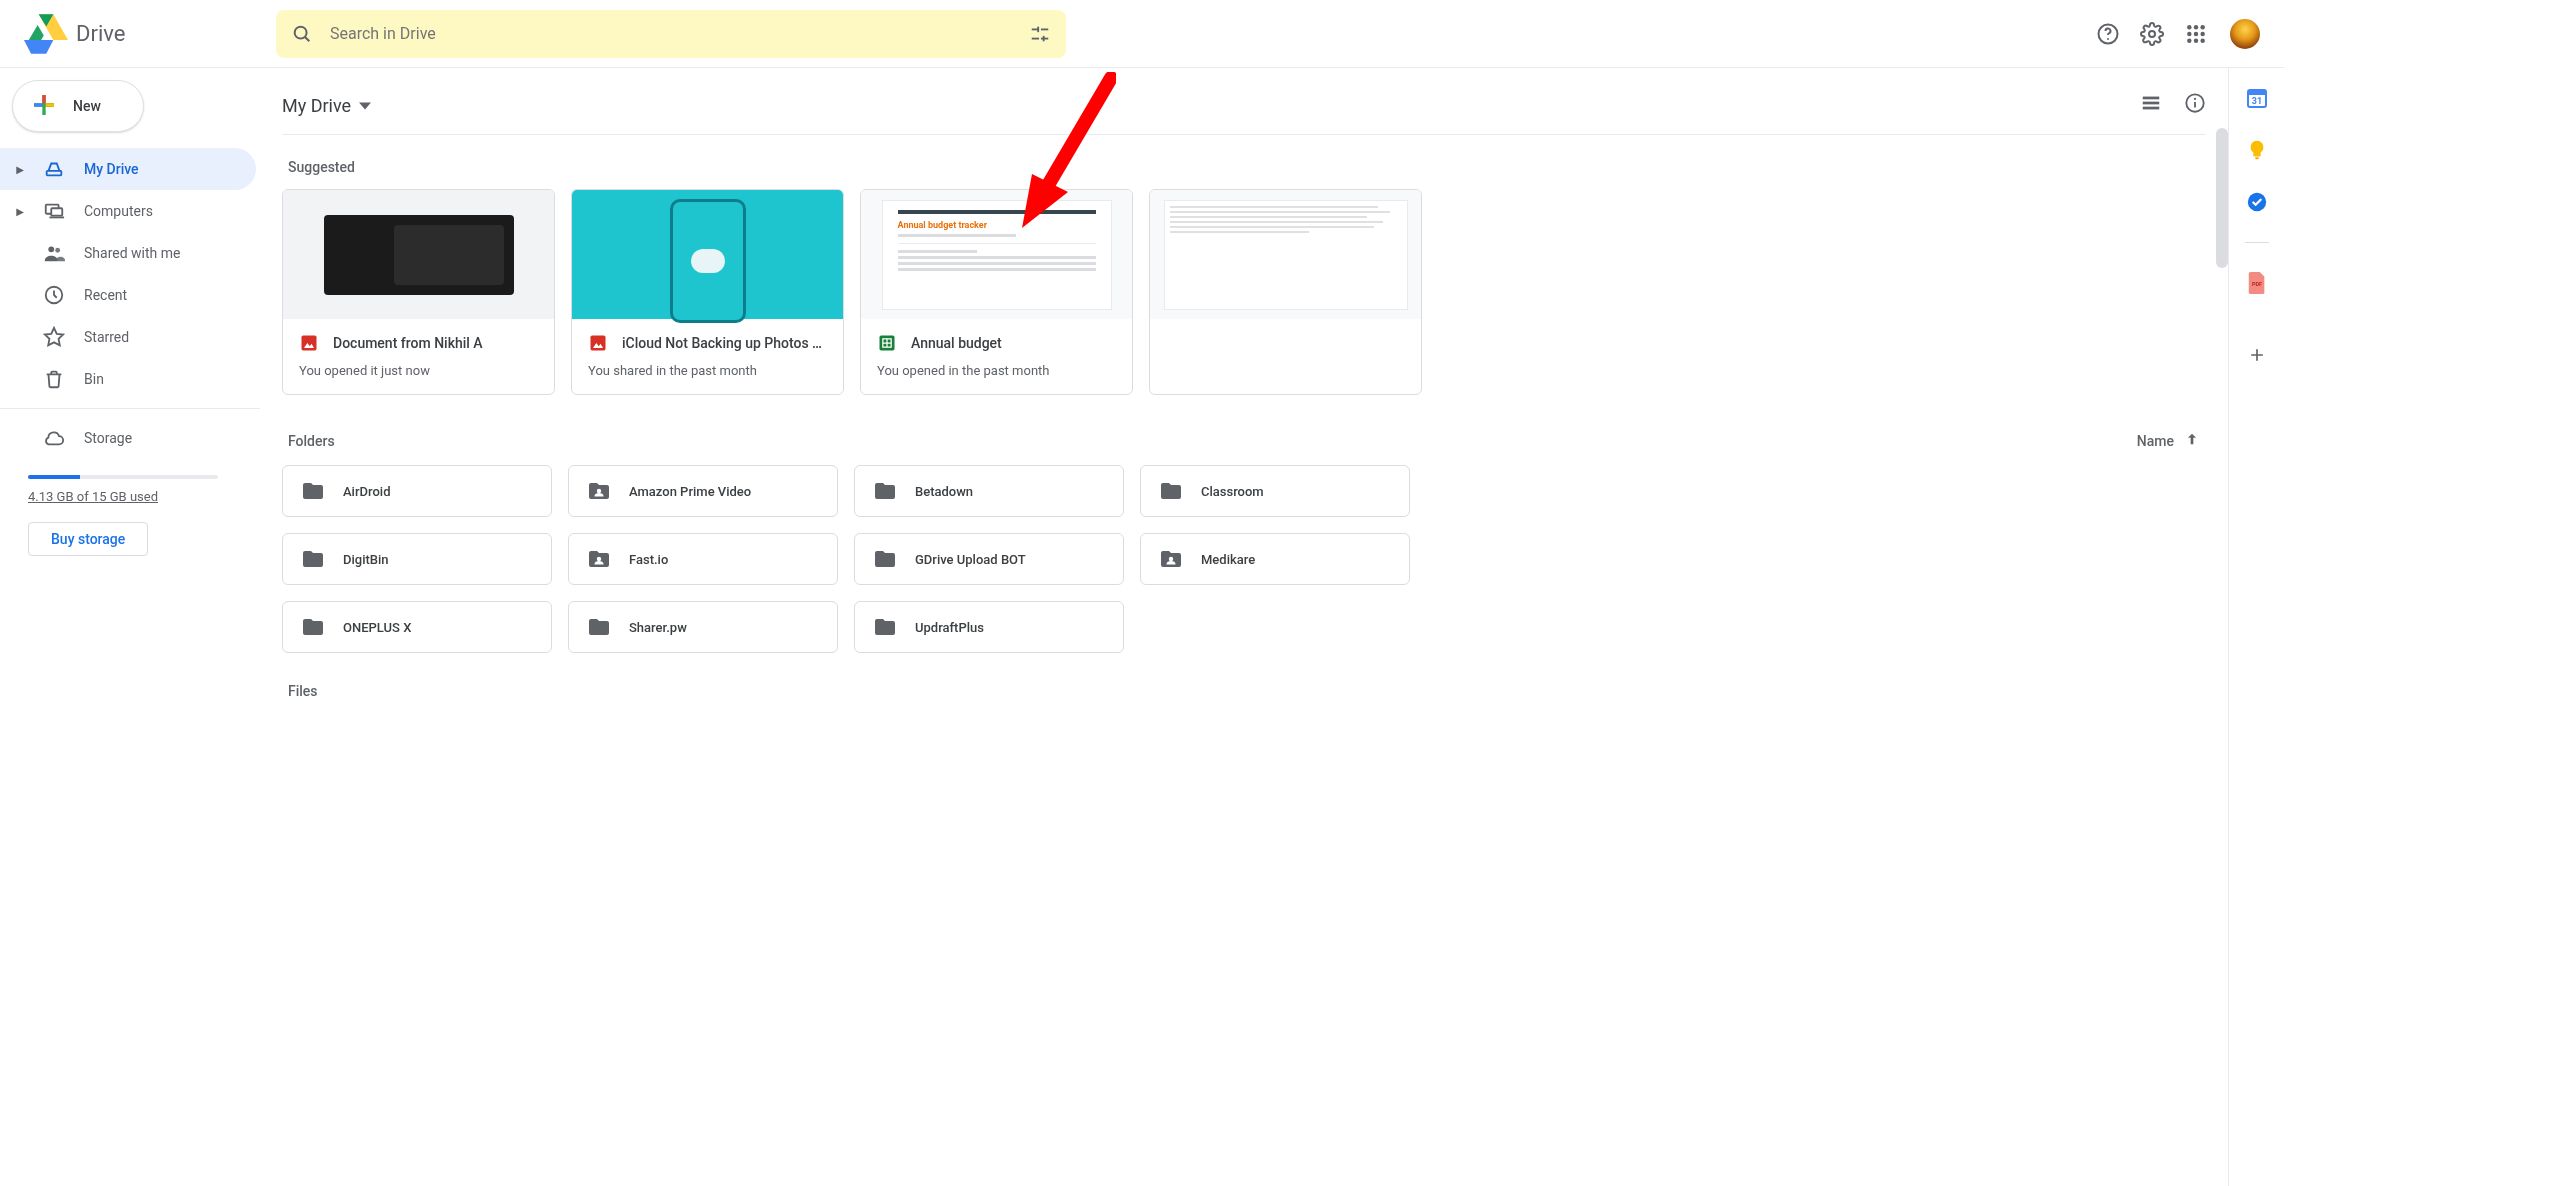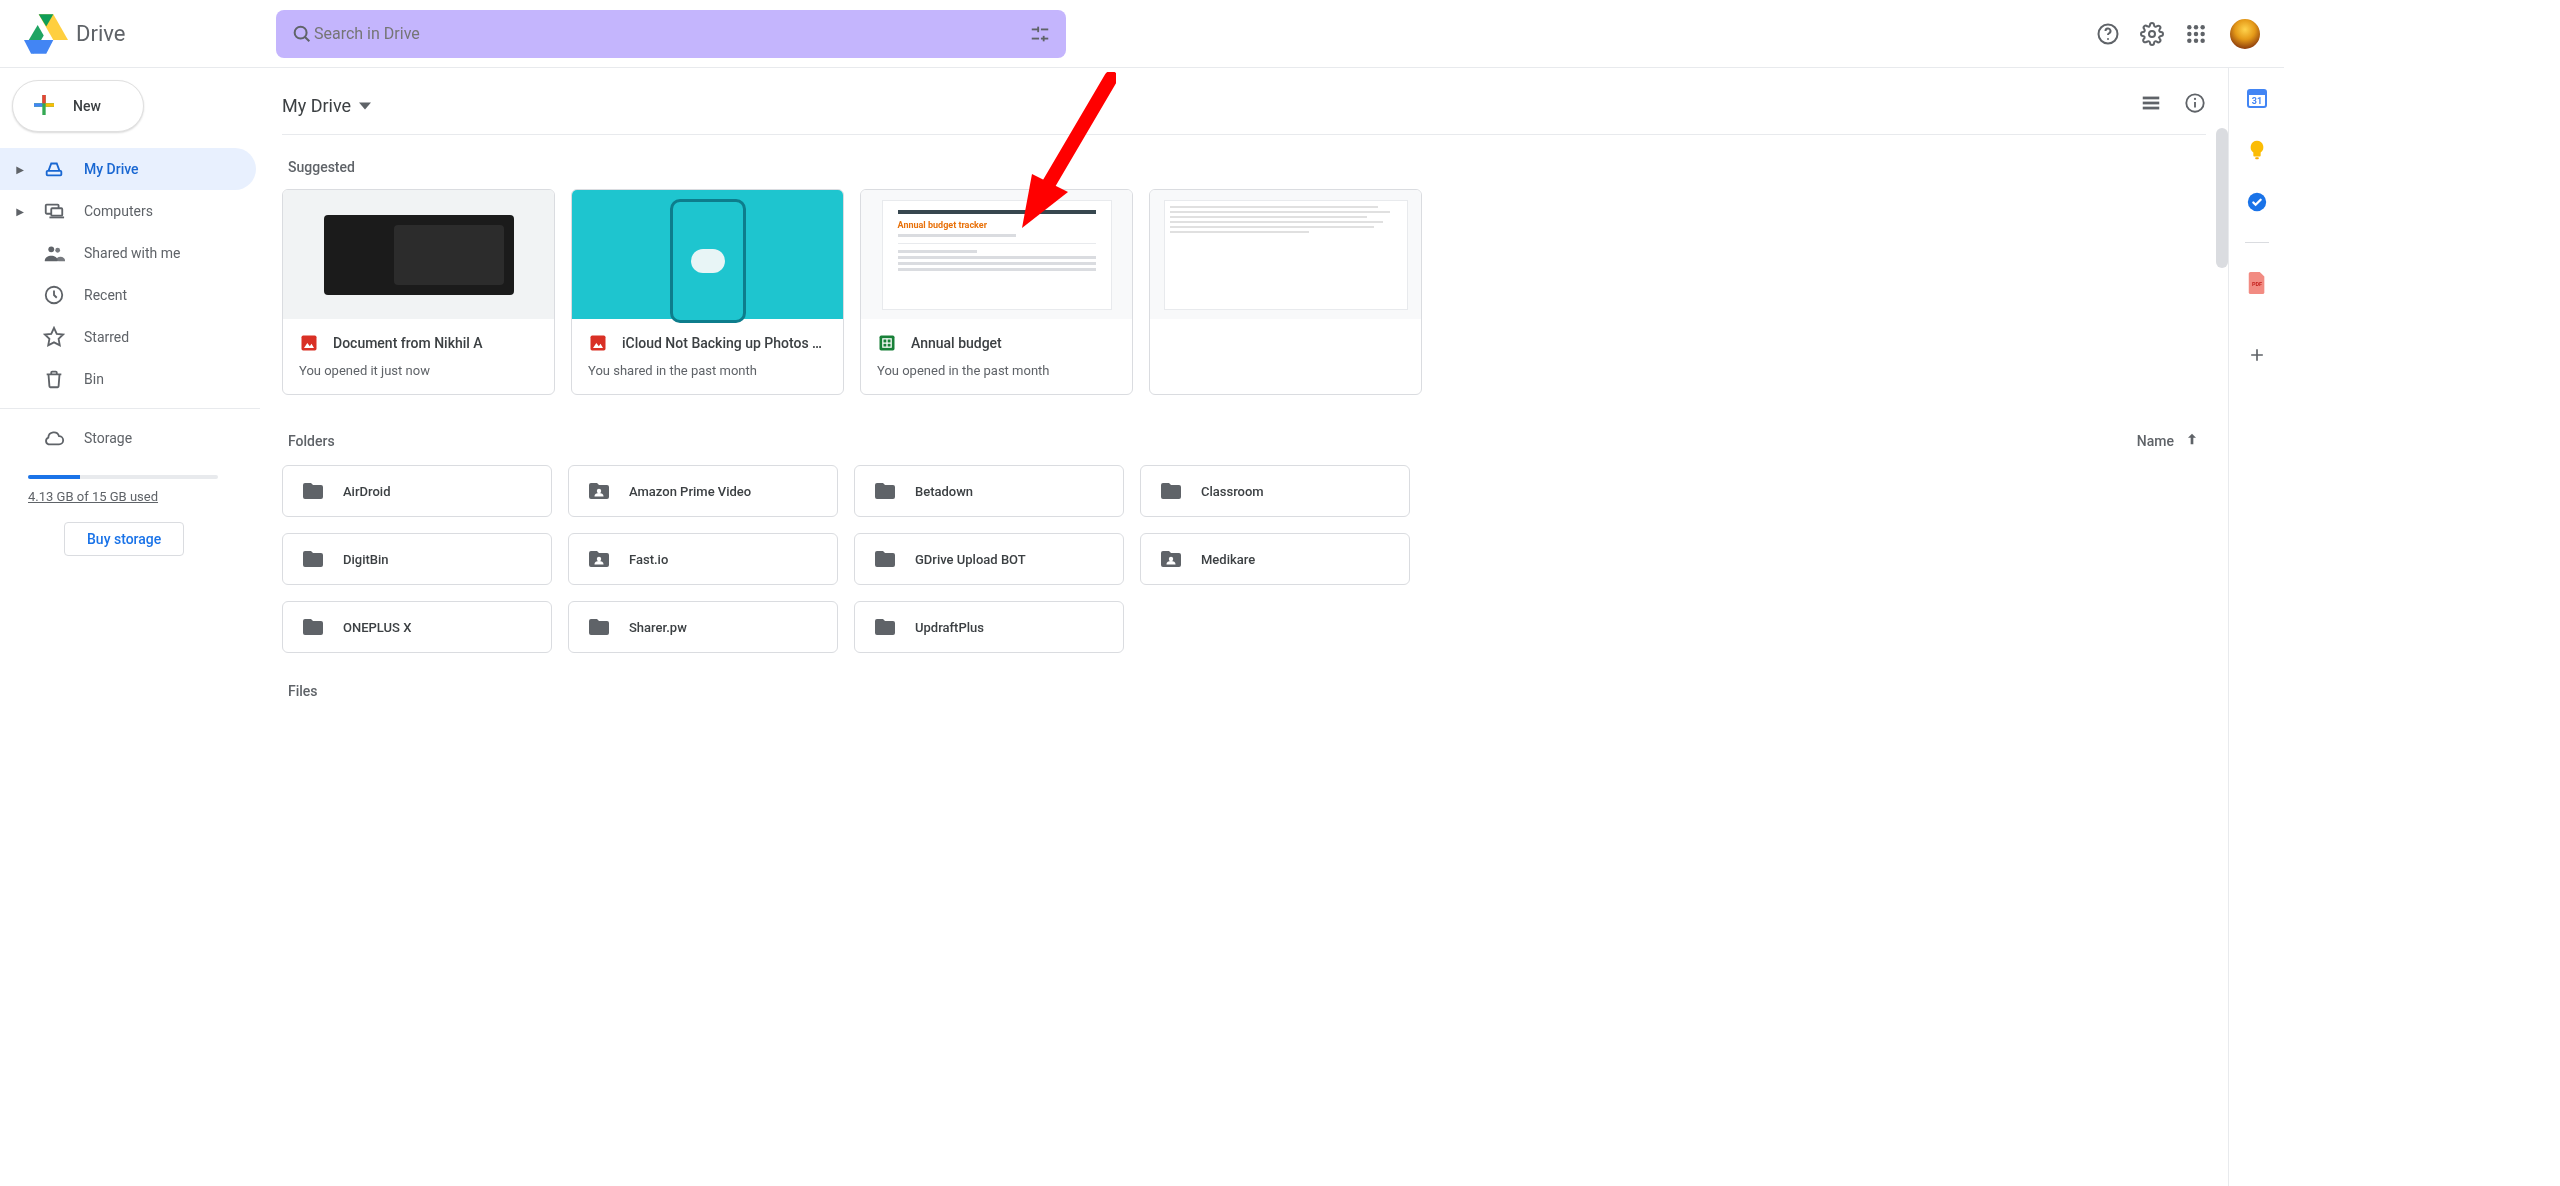--- a/index.html
+++ b/index.html
@@ -4,21 +4,21 @@
 <style>
 * { margin: 0; padding: 0; box-sizing: border-box; font-family: 'Google Sans', Roboto, Arial, sans-serif; }
 body { background: #fff; color: #3c4043; overflow: hidden; }
 .app { display: flex; flex-direction: column; width: 2284px; height: 1186px; }
 
 
 .header { display: flex; align-items: center; height: 68px; padding: 0 16px; border-bottom: 1px solid #e8eaed; }
 .logo-area { display: flex; align-items: center; width: 260px; gap: 8px; padding-left: 8px; }
 .logo-triangle { width: 44px; height: 40px; position: relative; }
 .app-name { font-size: 22px; color: #5f6368; }
-.search-bar { display: flex; align-items: center; width: 790px; height: 48px; background: #c4b5fd; border-radius: 8px; padding: 0 14px; }
+.search-bar { display: flex; align-items: center; width: 790px; height: 48px; background: #fef9c3; border-radius: 8px; padding: 0 14px; gap: 16px; }
 .search-bar input { flex: 1; border: none; background: transparent; font-size: 16px; color: #5f6368; outline: none; }
 .header-spacer { flex: 1; }
 .header-icons { display: flex; align-items: center; gap: 20px; padding-right: 6px; }
 .header-icon { color: #5f6368; width: 24px; height: 24px; display: flex; align-items: center; justify-content: center; }
 .avatar { width: 34px; height: 34px; border-radius: 50%; background: radial-gradient(circle at 50% 35%, #ffd34d 0%, #e59a18 40%, #8a3a0d 80%); border: 2px solid #fff; }
 
 
 .body { display: flex; flex: 1; min-height: 0; }
 
 
@@ -27,21 +27,21 @@
 .nav-item { display: flex; align-items: center; height: 42px; padding-left: 16px; gap: 18px; font-size: 14px; color: #5f6368; position: relative; }
 .nav-item.active { background: #e8f0fe; color: #1967d2; border-top-right-radius: 21px; border-bottom-right-radius: 21px; margin-right: 4px; }
 .nav-item.active .nav-icon { color: #1967d2; }
 .nav-caret { width: 8px; display: flex; justify-content: center; color: #5f6368; font-size: 10px; }
 .nav-icon { width: 24px; height: 24px; display: flex; align-items: center; justify-content: center; color: #5f6368; }
 .nav-divider { height: 1px; background: #e8eaed; margin: 8px 0; }
 .storage-section { padding: 8px 20px 0 28px; }
 .storage-bar { width: 190px; height: 4px; background: #e8eaed; border-radius: 2px; margin: 8px 0 10px 0; overflow: hidden; }
 .storage-fill { height: 100%; background: #1a73e8; width: 27.5%; }
 .storage-text { font-size: 13px; color: #5f6368; text-decoration: underline; }
-.buy-btn { display: inline-block; margin-top: 18px; padding: 8px 22px; border: 1px solid #dadce0; border-radius: 4px; color: #1a73e8; font-size: 14px; font-weight: 500; margin-left: 36px; }
+.buy-btn { display: inline-block; margin-top: 18px; padding: 8px 22px; border: 1px solid #dadce0; border-radius: 4px; color: #1a73e8; font-size: 14px; font-weight: 500; }
 
 
 .main { flex: 1; display: flex; min-width: 0; }
 .content { flex: 1; padding: 12px 22px 0 22px; overflow-y: auto; position: relative; }
 .side-panel { width: 56px; border-left: 1px solid #e8eaed; display: flex; flex-direction: column; align-items: center; padding-top: 18px; gap: 28px; }
 .side-panel-item { width: 24px; height: 24px; display:flex; align-items:center; justify-content:center; }
 .side-panel-divider { width: 24px; height: 1px; background: #dadce0; }
 
 
 .crumb-row { display: flex; align-items: center; height: 50px; }

